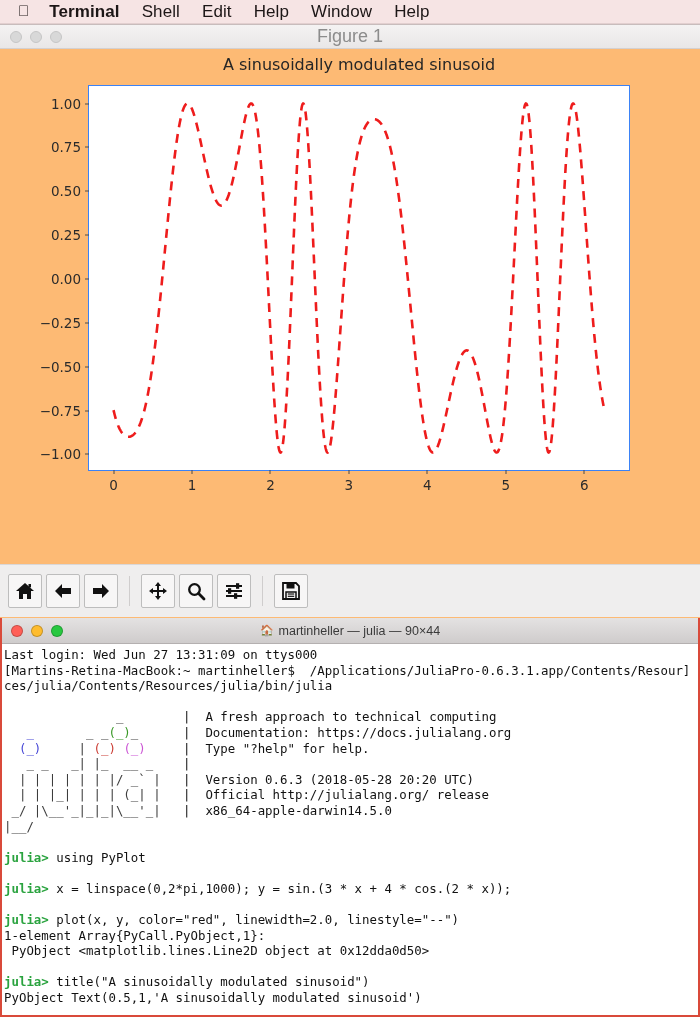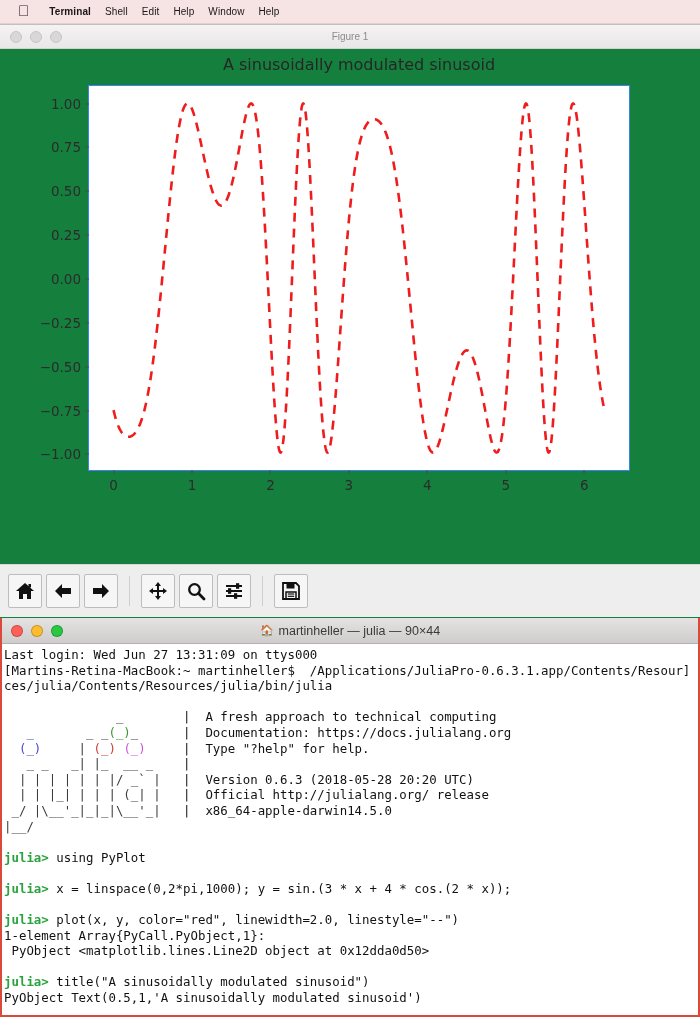--- a/index.html
+++ b/index.html
@@ -18,21 +18,21 @@
     background: #f6e4e4;
     display: flex; align-items: center;
     padding-left: 18px;
     border-bottom: 1px solid #e2cfcf;
   }
   .apple-logo {
     font-size: 15px; color: #201a1a; line-height: 1;
     margin-right: 20px; position: relative; top: -1px;
   }
   .menu-item {
-    font-size: 10px; color: #1c1616; margin-right: 14px;
+    font-size: 17px; color: #1c1616; margin-right: 22px;
     white-space: nowrap; letter-spacing: 0.1px;
   }
   .menu-item.bold { font-weight: bold; }
 
   
   .figure-window {
     position: absolute; left: 0; top: 24px; width: 700px; height: 594px;
     background: #ffffff;
     border: 1px solid #c8bcbc;
     border-left: none; border-right: none;
@@ -41,24 +41,24 @@
     position: relative; height: 24px;
     background: linear-gradient(#f4f2f2, #e9e7e7);
     border-bottom: 1px solid #d4d0d0;
     display: flex; align-items: center;
   }
   .fig-lights { display: flex; gap: 8px; padding-left: 10px; }
   .light { width: 12px; height: 12px; border-radius: 50%;
            background: #d8d8d8; border: 1px solid #c6c6c6; }
   .fig-title {
     position: absolute; left: 0; right: 0; text-align: center;
-    font-size: 10px; color: #8c8c8c;
-  }
-
-  .fig-canvas { position: relative; width: 700px; height: 629px; background: #15803d; }
+    font-size: 18px; color: #8c8c8c;
+  }
+
+  .fig-canvas { position: relative; width: 700px; height: 629px; background: #fdba74; }
 
   
   .axes {
     position: absolute; left: 88px; top: 36px; width: 542px; height: 386px;
     border: 1px solid #3b82f6; background: #ffffff;
   }
   .plot-title {
     position: absolute; left: 88px; top: 6px; width: 542px;
     text-align: center; font-size: 16px; color: #262626;
     font-family: "DejaVu Sans", sans-serif;

